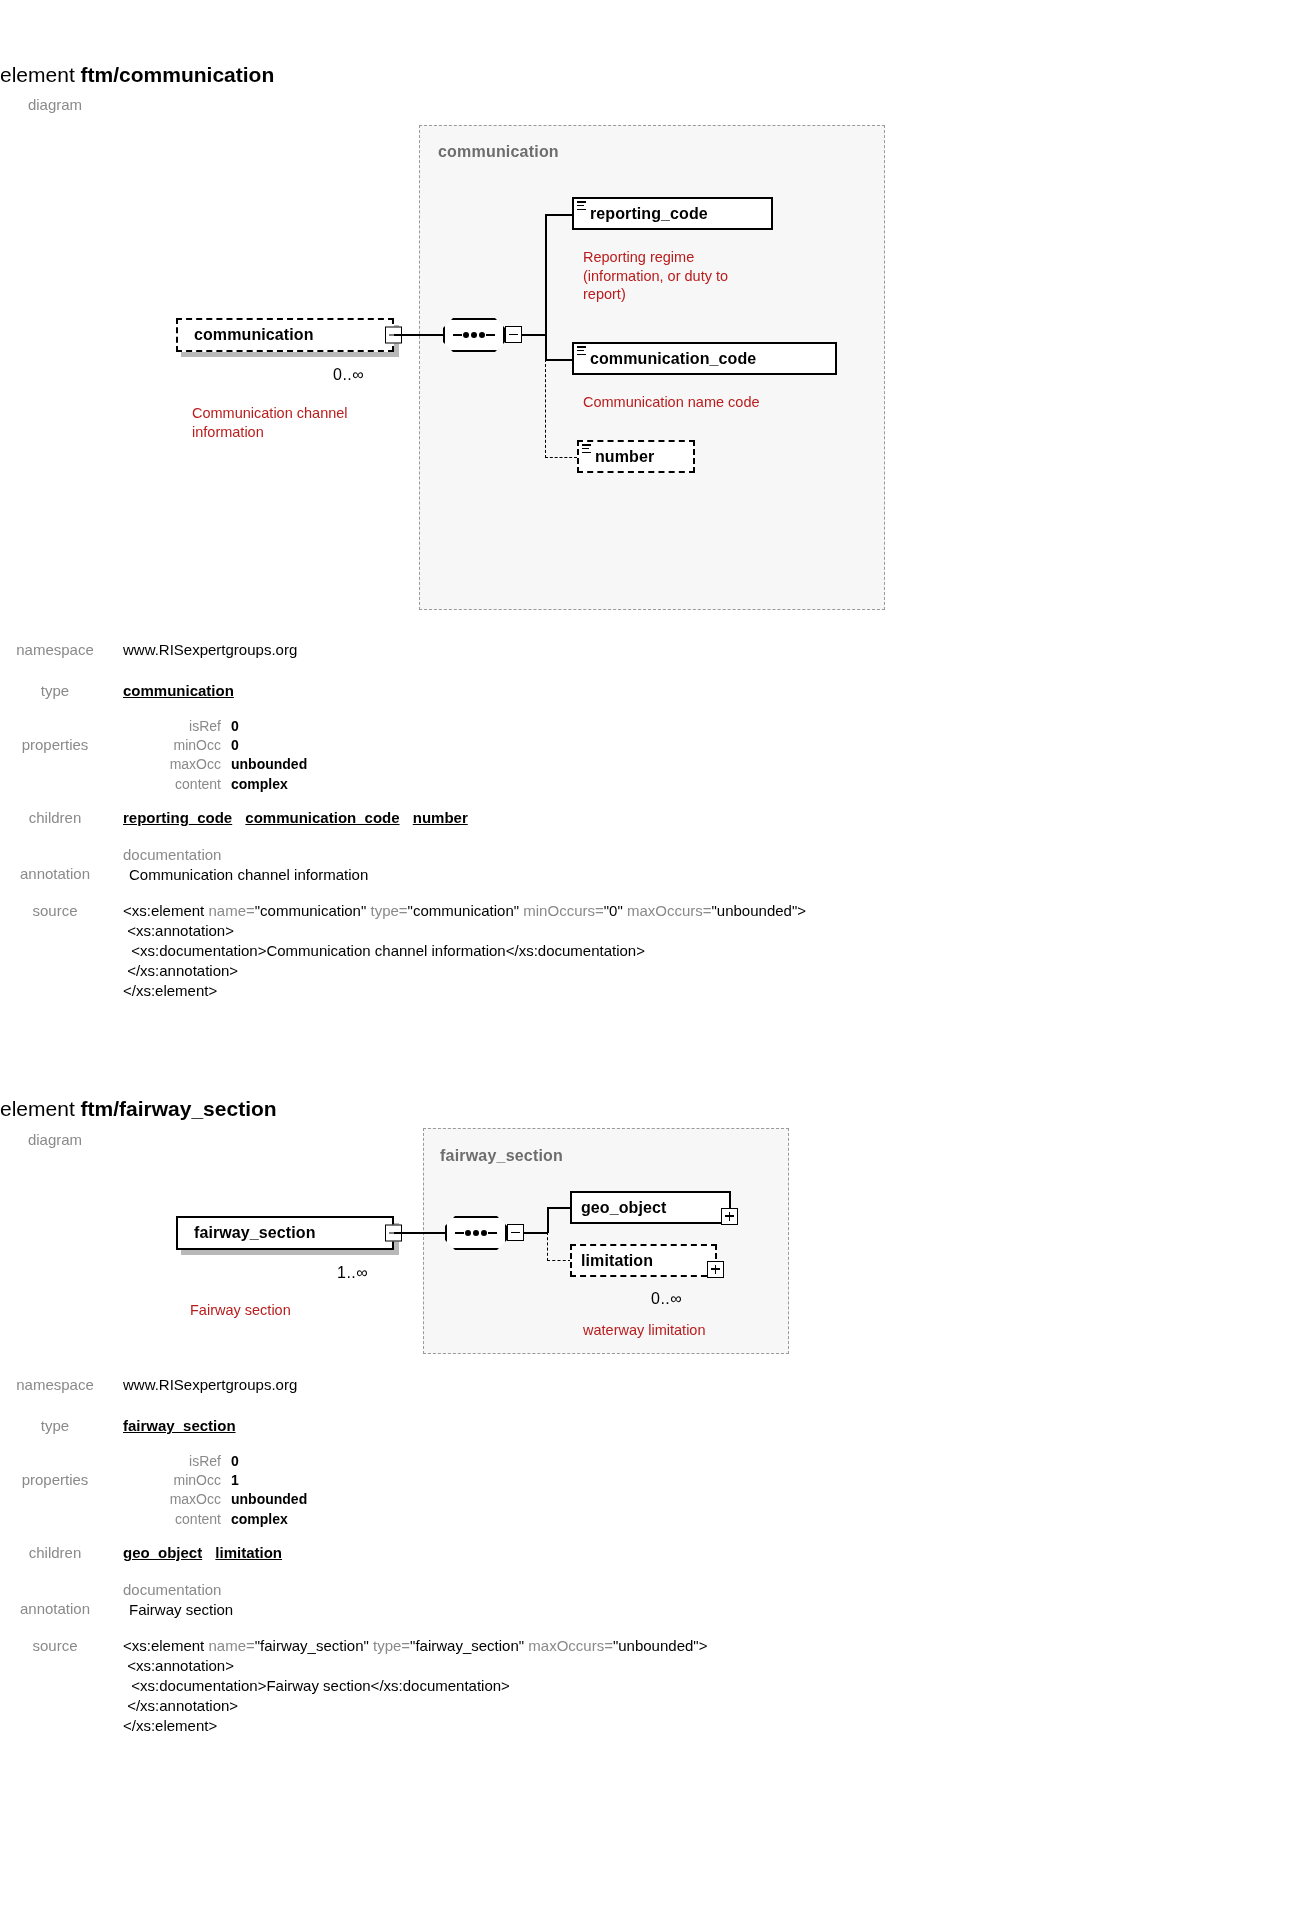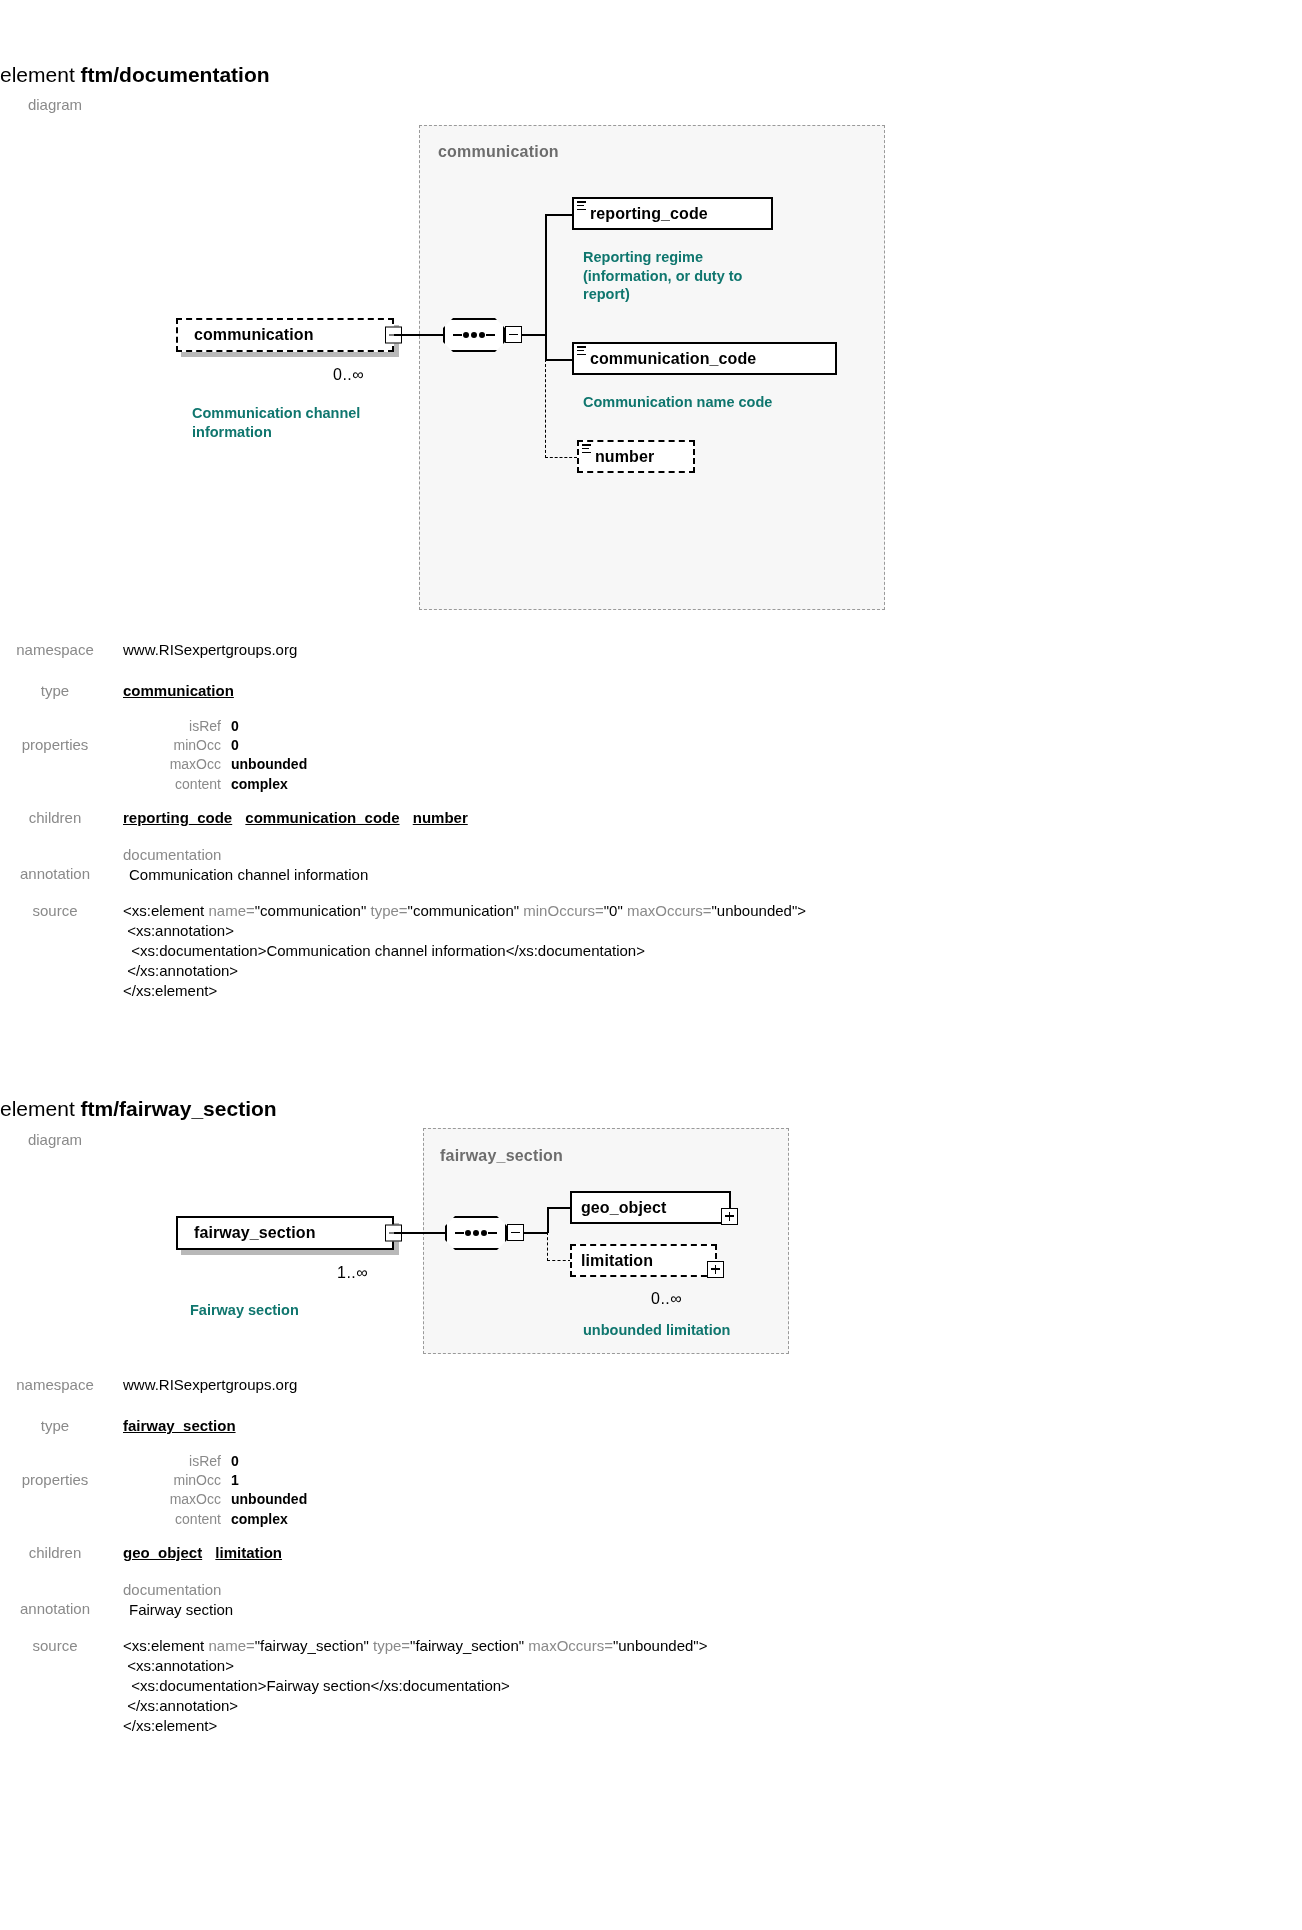--- a/index.html
+++ b/index.html
@@ -158,25 +158,24 @@
     width: 62px;
     display: flex;
     align-items: center;
     justify-content: center;
   }
   .compositor-dots .line { height: 1.6px; background: #000; }
   .compositor-dots .dot { width: 6px; height: 6px; border-radius: 50%; background: #000; margin: 0 1px; }
 
   .caption {
     position: absolute;
-    color: #0f766e;
+    color: #b91c1c;
     font-size: 14.5px;
     line-height: 1.28;
     white-space: pre-line;
-    font-weight: bold;
   }
   .occurs {
     position: absolute;
     color: #000;
     font-size: 16px;
     font-weight: normal;
     letter-spacing: .5px;
   }
 
   .conn { position: absolute; background: #000; }
@@ -195,21 +194,21 @@
 </style>
 </head>
 <body>
 
 <div class="page">
 
   <div style="position:relative;">
 
     <div class="element-heading" style="position:absolute; left:0px; top:63px;">
       <span class="kw">element</span>
-      <span class="name">ftm/documentation</span>
+      <span class="name">ftm/communication</span>
     </div>
 
     <div class="row-label" style="position:absolute; left:0px; top:95px; width:123px;">diagram</div>
 
     <div class="diagram" style="position:absolute; left:0; top:0; width:1302px; height:620px;">
 
       <div class="dashed-group" style="left:419px; top:125px; width:466px; height:485px;"></div>
       <div class="group-title" style="left:438px; top:143px;">communication</div>
 
       <div class="node-shadow" style="left:181px; top:325px; width:218px; height:32px;"></div>
@@ -403,21 +402,21 @@
 
       <div class="node-shadow" style="left:576px; top:217px; width:145px; height:30px;"></div>
       <div class="node dashed small" style="left:570px; top:209px; width:147px; height:33px;">
         <span class="node-label" style="padding-left:9px;">limitation</span>
         <span class="toggle inner" style="position:absolute; right:-9px;">
           <span class="bar-h"></span>
             <span class="bar-v"></span>
         </span>
       </div>
       <div class="occurs" style="left:651px; top:255px;">0..∞</div>
-      <div class="caption" style="left:583px; top:286px; width:220px;">unbounded limitation</div>
+      <div class="caption" style="left:583px; top:286px; width:220px;">waterway limitation</div>
     </div>
 
     <div style="position:absolute; left:0px; top:1142px; width:1290px; top:340px;">
       <div class="row" style="margin-bottom:21px;">
         <div class="row-label">namespace</div>
         <div class="row-value">www.RISexpertgroups.org</div>
       </div>
 
       <div class="row" style="margin-bottom:15px;">
         <div class="row-label">type</div>

